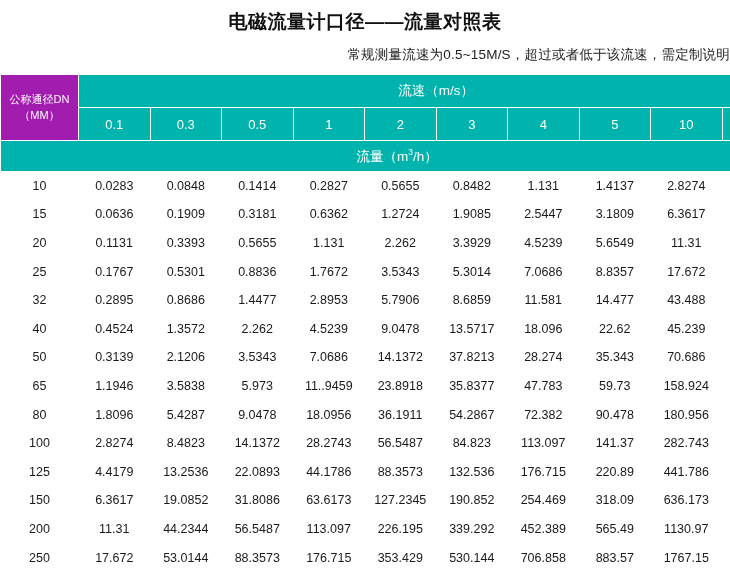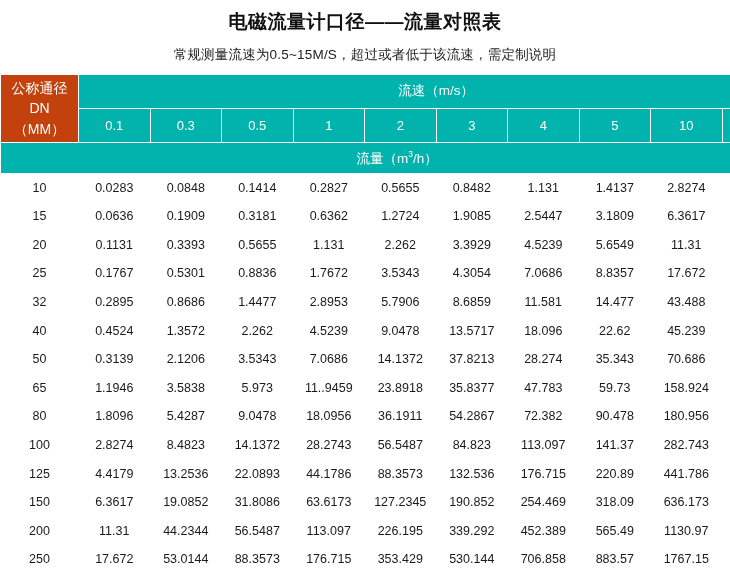--- a/index.html
+++ b/index.html
@@ -22,21 +22,21 @@
   }
   .title {
     text-align: center;
     font-size: 19px;
     font-weight: bold;
     color: #111111;
     padding-top: 9px;
     letter-spacing: 0.5px;
   }
   .subtitle {
-    text-align: center;
+    text-align: right;
     font-size: 13.5px;
     color: #222222;
     padding-top: 11px;
     padding-bottom: 10px;
     letter-spacing: 0.2px;
   }
   table.flowtable {
     border-collapse: collapse;
     width: 722px;
     margin: 0 auto;
@@ -49,23 +49,23 @@
     vertical-align: middle;
   }
   .hdr {
     background: #00b3ac;
     color: #ffffff;
     font-size: 13px;
     height: 28px;
     padding: 2px 0;
   }
   .hdr-dn {
-    background: #c2410c;
+    background: #a21caf;
     color: #ffffff;
-    font-size: 14px;
+    font-size: 11px;
     line-height: 1.45;
     padding: 3px 2px;
   }
   .hdr-speed {
     font-size: 13.5px;
   }
   .hdr-flow {
     font-size: 13.5px;
     height: 26px;
   }
@@ -172,21 +172,21 @@
         <td>11.31</td>
         <td>16.965</td>
       </tr>
       <tr>
         <td class="dn">25</td>
         <td>0.1767</td>
         <td>0.5301</td>
         <td>0.8836</td>
         <td>1.7672</td>
         <td>3.5343</td>
-        <td>4.3054</td>
+        <td>5.3014</td>
         <td>7.0686</td>
         <td>8.8357</td>
         <td>17.672</td>
         <td>26.507</td>
       </tr>
       <tr>
         <td class="dn">32</td>
         <td>0.2895</td>
         <td>0.8686</td>
         <td>1.4477</td>

